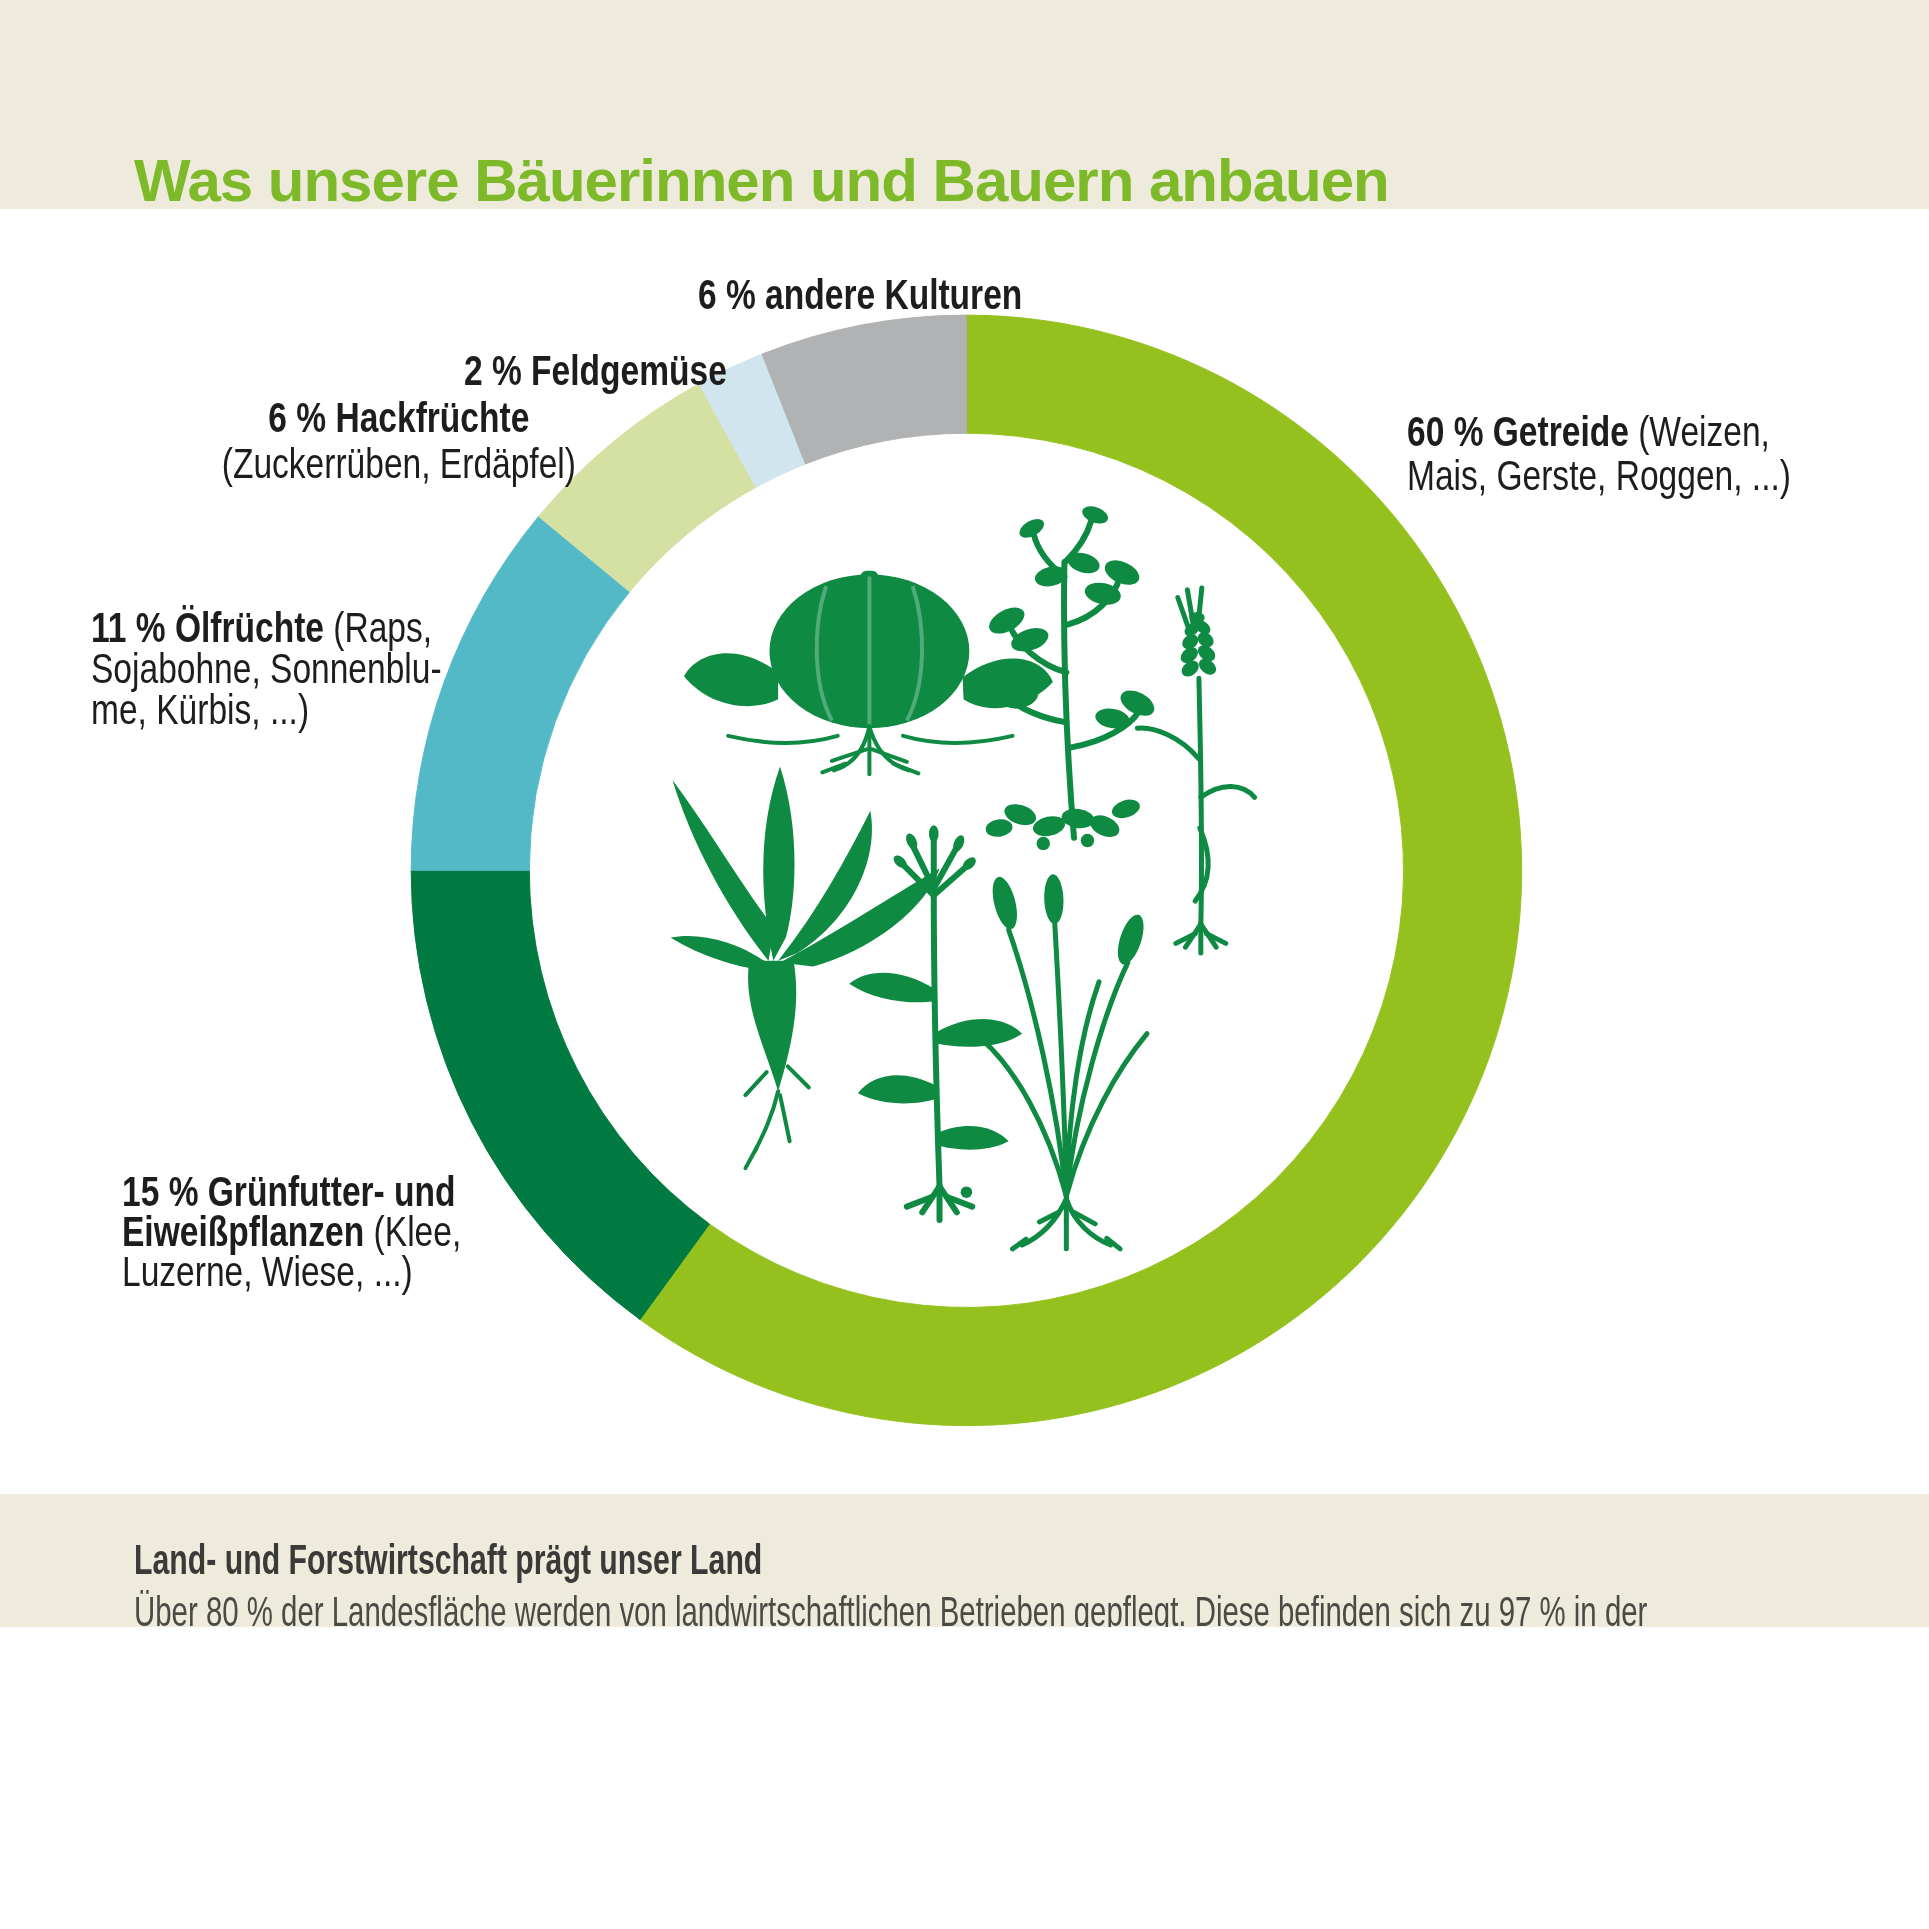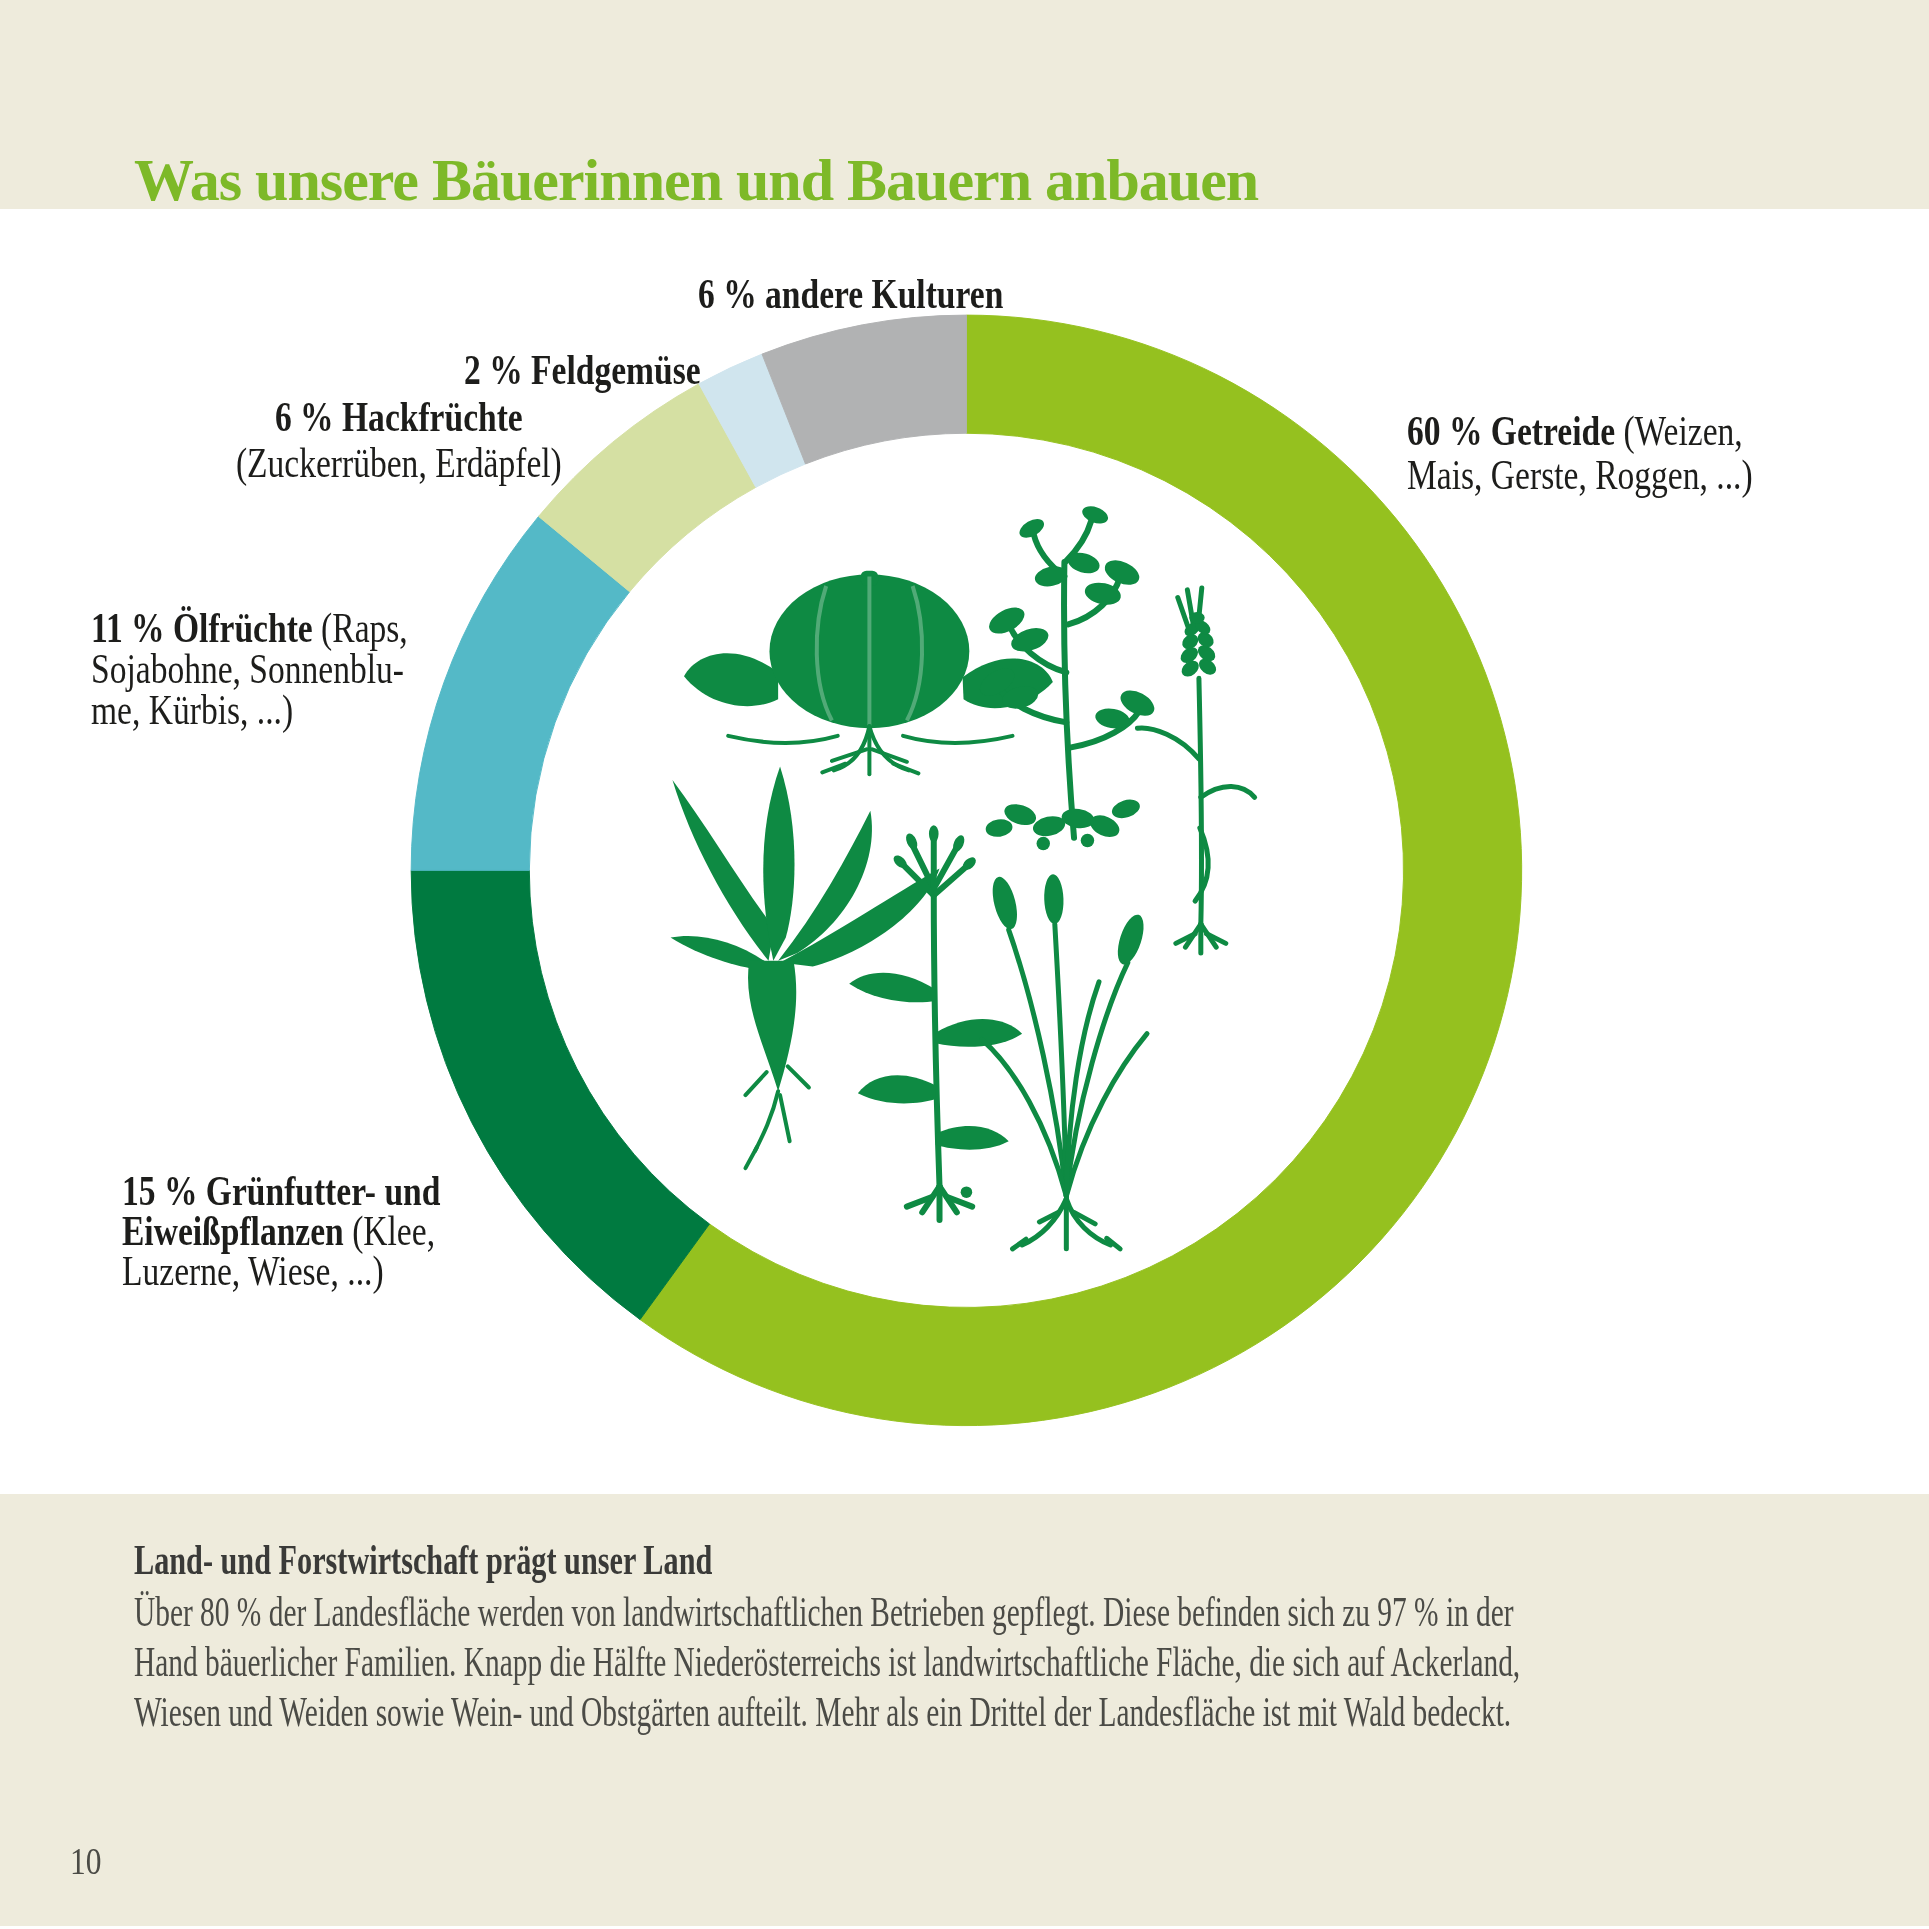--- a/index.html
+++ b/index.html
@@ -1,18 +1,18 @@
 <!DOCTYPE html>
 <html><head>
 <meta charset="utf-8">
 <style>
   html,body{margin:0;padding:0;background:#ffffff;}
   .page{
-    position:relative;width:1929px;height:1926px;overflow:hidden;
-    background:#ffffff;font-family:Liberation Serif, serif;
+    position:relative;width:1929px;height:1627px;overflow:hidden;
+    background:#ffffff;font-family:Liberation Sans, sans-serif;
   }
   .band{position:absolute;left:0;width:1929px;background:#eeebdc;}
   .band-top{top:0;height:209px;}
   .band-bottom{top:1494px;height:435px;}
   .page-title{
     position:absolute;left:134px;top:110px;font-size:60px;line-height:61px;
     font-weight:700;color:#7db928;letter-spacing:-1px;white-space:pre;
   }
   #chart-svg{position:absolute;left:0;top:0;}
   .lbl{

